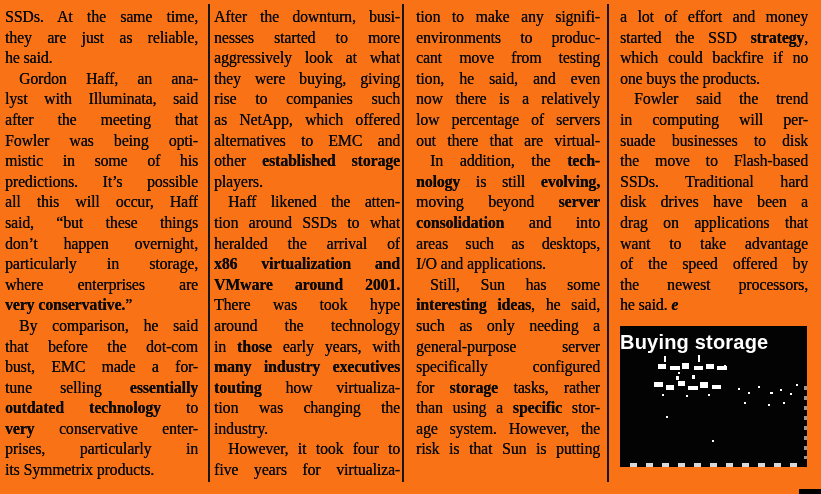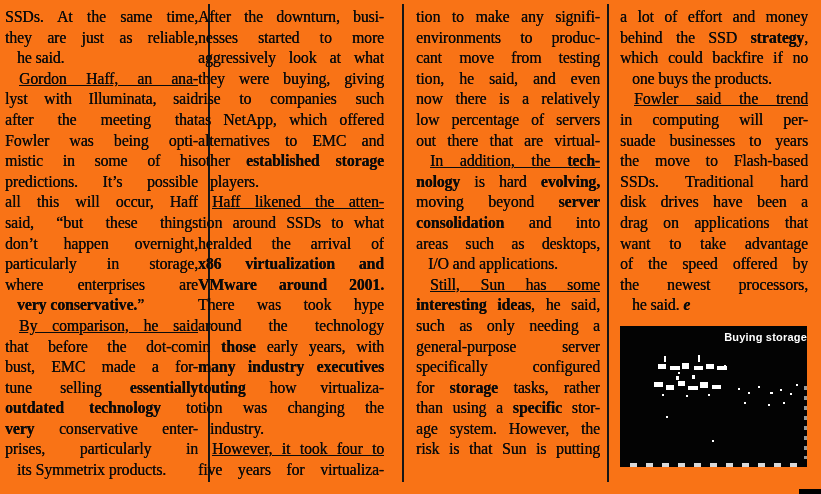--- a/index.html
+++ b/index.html
@@ -4,42 +4,42 @@
 <style>
   html,body{margin:0;padding:0;background:#e8e8e8;}
   .page{
     position:relative; width:821px; height:494px; background:#f97316;
     font-family:"Liberation Serif","DejaVu Serif",serif; color:#0b0b0b;
     overflow:hidden;
     padding-left:8px;
   }
   .col{position:absolute; top:7px;}
   #col1{left:5px;   width:193px;}
-  #col2{left:198px; width:186px;}
+  #col2{left:214px; width:186px;}
   #col3{left:416px; width:184px;}
   #col4{left:620px; width:188px;}
   .line{
     font-size:15.8px; line-height:20.6px; height:20.6px;
     letter-spacing:-0.1px; text-shadow:0.25px 0 0 currentColor;
     text-align:justify; overflow:hidden; white-space:nowrap;
   }
   .j{ text-align:justify; text-align-last:justify; -moz-text-align-last:justify; white-space:normal;}
-  .last{ text-align:right; text-align-last:left; white-space:normal;margin-left:12px;}
-  .ind{ text-indent:14px;text-decoration:underline;}
+  .last{ text-align:right; text-align-last:left; white-space:normal;}
+  .ind{ text-indent:14px;}
   .b{ font-weight:bold;}
   .endmark{ font-weight:bold; font-style:italic;}
   .vrule{position:absolute; top:4px; height:478px; width:1.5px; background:#161616;}
   #rule1{left:208px;} #rule2{left:402px;} #rule3{left:607px;}
   .photo{
     position:absolute; left:620px; top:326px; width:187px; height:141px;
     background:#030303;
   }
   .photo-title{
     color:#ffffff; font-family:"Liberation Sans","DejaVu Sans",sans-serif;
-    font-weight:bold; font-size:11px; text-align:right; padding-top:5px;
+    font-weight:bold; font-size:20px; text-align:left; padding-top:5px;
     letter-spacing:0.2px;
   }
   .photo-noise{position:absolute; left:0; top:24px;}
   .photo-dashes{
     position:absolute; left:10px; right:10px; bottom:0; height:4px;
     background:repeating-linear-gradient(90deg,#fff 0 7px,transparent 7px 16px);
     opacity:.85;
   }
   .photo-dashes-right{
     position:absolute; right:0; top:60px; bottom:8px; width:3px;
@@ -122,21 +122,21 @@
         <div class="line j"><span>tion to make any signifi-</span></div>
         <div class="line j"><span>environments to produc-</span></div>
         <div class="line j"><span>cant move from testing</span></div>
         <div class="line j"><span>tion, he said, and even</span></div>
         <div class="line j"><span>now there is a relatively</span></div>
         <div class="line j"><span>low percentage of servers</span></div>
         <div class="line j"><span>out there that are virtual-</span></div>
       </div>
       <div>
         <div class="line ind j"><span>In addition, the </span><span class="b">tech-</span></div>
-        <div class="line j"><span class="b">nology</span><span> is hard </span><span class="b">evolving,</span></div>
+        <div class="line j"><span class="b">nology</span><span> is still </span><span class="b">evolving,</span></div>
         <div class="line j"><span>moving beyond </span><span class="b">server</span></div>
         <div class="line j"><span class="b">consolidation</span><span> and into</span></div>
         <div class="line j"><span>areas such as desktops,</span></div>
         <div class="line last"><span>I/O and applications.</span></div>
       </div>
       <div>
         <div class="line ind j"><span>Still, Sun has some</span></div>
         <div class="line j"><span class="b">interesting ideas</span><span>, he said,</span></div>
         <div class="line j"><span>such as only needing a</span></div>
         <div class="line j"><span>general-purpose server</span></div>
@@ -144,28 +144,28 @@
         <div class="line j"><span>for </span><span class="b">storage</span><span> tasks, rather</span></div>
         <div class="line j"><span>than using a </span><span class="b">specific</span><span> stor-</span></div>
         <div class="line j"><span>age system. However, the</span></div>
         <div class="line j"><span>risk is that Sun is putting</span></div>
       </div>
     </div>
   <div class="vrule" id="rule3"></div>
   <div class="col" id="col4">
       <div>
         <div class="line j"><span>a lot of effort and money</span></div>
-        <div class="line j"><span>behind the SSD </span><span class="b">strategy</span><span>,</span></div>
+        <div class="line j"><span>started the SSD </span><span class="b">strategy</span><span>,</span></div>
         <div class="line j"><span>which could backfire if no</span></div>
         <div class="line last"><span>one buys the products.</span></div>
       </div>
       <div>
         <div class="line ind j"><span>Fowler said the trend</span></div>
         <div class="line j"><span>in computing will per-</span></div>
-        <div class="line j"><span>suade businesses to years</span></div>
+        <div class="line j"><span>suade businesses to disk</span></div>
         <div class="line j"><span>the move to Flash-based</span></div>
         <div class="line j"><span>SSDs. Traditional hard</span></div>
         <div class="line j"><span>disk drives have been a</span></div>
         <div class="line j"><span>drag on applications that</span></div>
         <div class="line j"><span>want to take advantage</span></div>
         <div class="line j"><span>of the speed offered by</span></div>
         <div class="line j"><span>the newest processors,</span></div>
         <div class="line last"><span>he said.</span><em class="endmark"> e</em></div>
       </div>
     </div>

